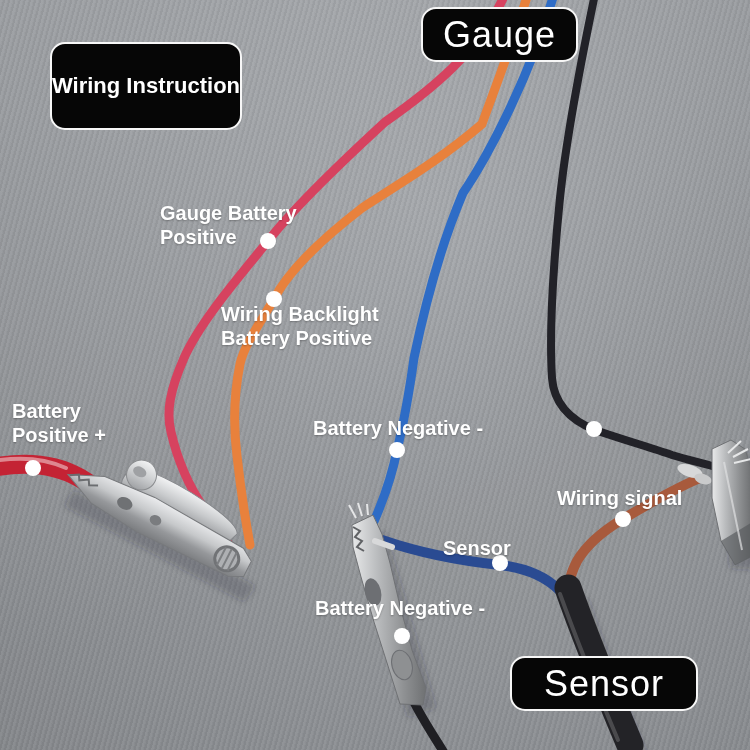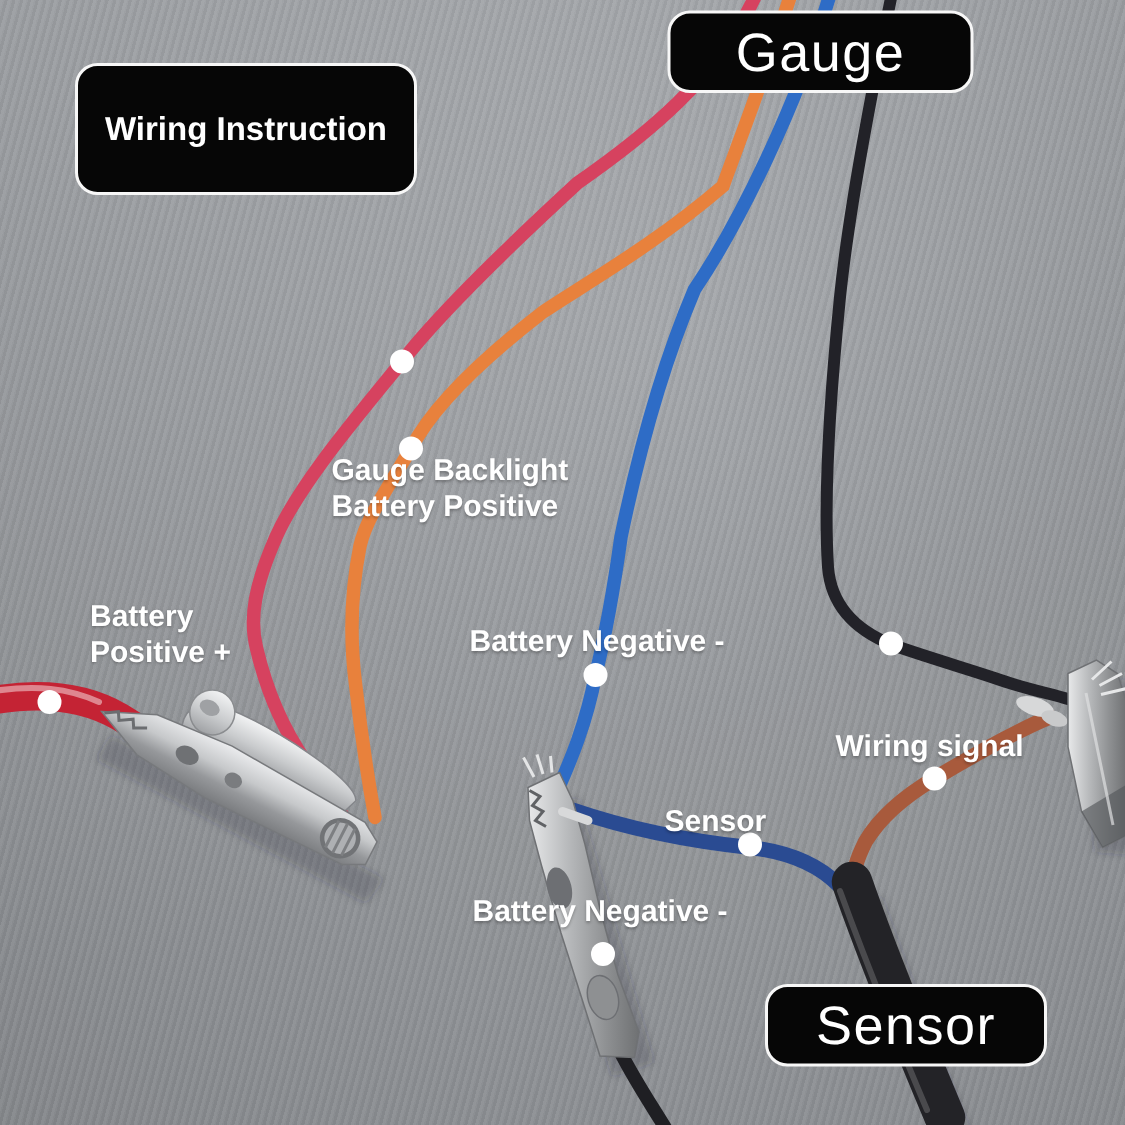--- a/index.html
+++ b/index.html
@@ -108,26 +108,28 @@
       <circle cx="274" cy="299" r="8" fill="#ffffff"></circle>
       <circle cx="33" cy="468" r="8" fill="#ffffff"></circle>
       <circle cx="397" cy="450" r="8" fill="#ffffff"></circle>
       <circle cx="594" cy="429" r="8" fill="#ffffff"></circle>
       <circle cx="623" cy="519" r="8" fill="#ffffff"></circle>
       <circle cx="500" cy="563" r="8" fill="#ffffff"></circle>
       <circle cx="402" cy="636" r="8" fill="#ffffff"></circle>
     </g>
   </svg>
 
-  <div class="badge small" style="left:50px;top:42px;width:228px;height:88px;">Wiring Instruction</div>
-  <div class="badge big" style="left:445px;top:7px;width:204px;height:55px;">Gauge</div>
+  <div class="badge small" style="left:50px;top:42px;width:192px;height:88px;">Wiring Instruction</div>
+  <div class="badge big" style="left:421px;top:7px;width:157px;height:55px;">Gauge</div>
   <div class="badge big" style="left:510px;top:656px;width:188px;height:55px;">Sensor</div>
 
-  <div class="wl" style="left:221px;top:302px;">Gauge Backlight
+  <div class="wl" style="left:160px;top:201px;">Gauge Battery
+Positive</div>
+  <div class="wl" style="left:221px;top:302px;">Wiring Backlight
 Battery Positive</div>
-  <div class="wl" style="left:12px;top:399px;margin-left:48px;">Battery
+  <div class="wl" style="left:12px;top:399px;">Battery
 Positive +</div>
   <div class="wl" style="left:313px;top:416px;">Battery Negative -</div>
   <div class="wl" style="left:557px;top:486px;">Wiring signal</div>
   <div class="wl" style="left:443px;top:536px;">Sensor</div>
   <div class="wl" style="left:315px;top:596px;">Battery Negative -</div>
 
 </div>
 
 </body></html>

